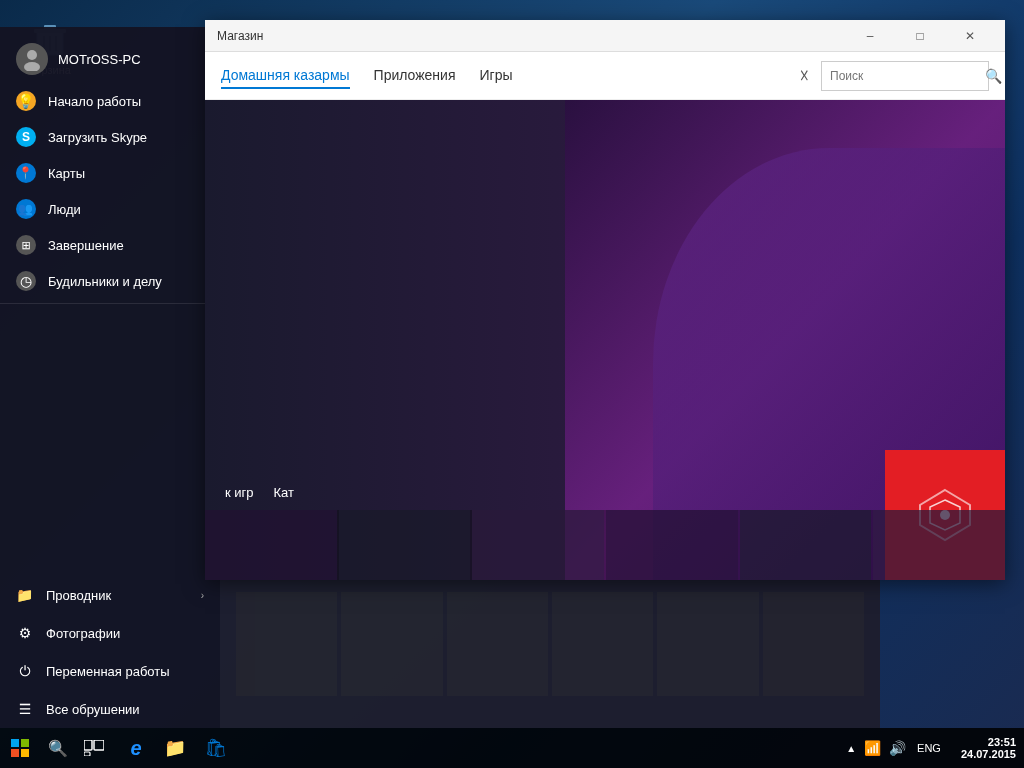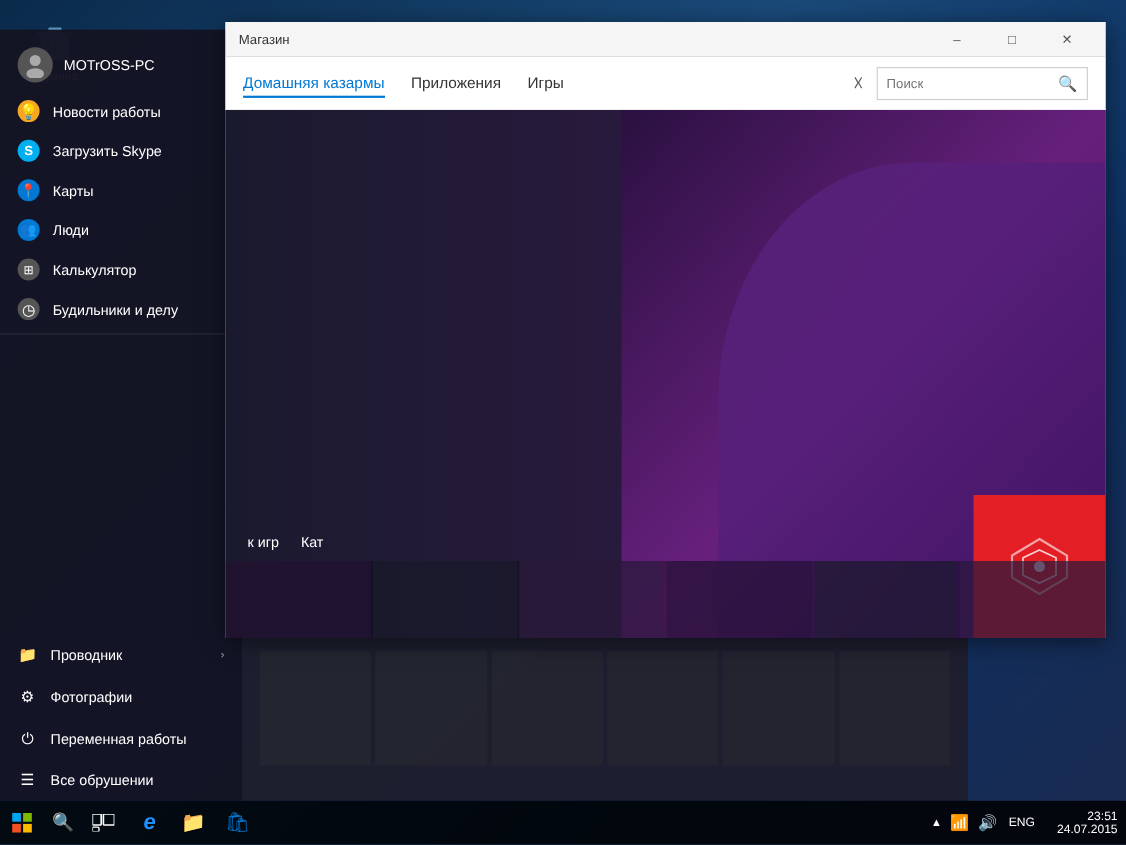--- a/index.html
+++ b/index.html
@@ -111,20 +111,21 @@
       padding: 2px;
     }
     .taskbar-clock {
       display: flex;
       flex-direction: column;
       align-items: flex-end;
       color: white;
       font-size: 11px;
       padding: 2px 8px;
       cursor: pointer;
+      font-weight: bold;
     }
 
     
     .start-menu {
       position: absolute;
       bottom: 40px;
       left: 0;
       width: 220px;
       height: 701px;
       background: #1a1a2e;
@@ -308,21 +309,21 @@
       display: flex;
       align-items: center;
     }
     .nav-user-icon {
       margin-right: 12px;
       cursor: pointer;
       color: #555;
       font-size: 18px;
     }
     .search-box {
-      width: 192px;
+      width: 168px;
       height: 30px;
       border: 1px solid #ccc;
       display: flex;
       align-items: center;
       padding: 0 8px;
     }
     .search-input {
       border: none;
       outline: none;
       font-size: 12px;
@@ -451,37 +452,37 @@
           <circle cx="12" cy="8" r="5" fill="#aaa"></circle>
           <ellipse cx="12" cy="20" rx="8" ry="5" fill="#aaa"></ellipse>
         </svg>
       </div>
       <span class="user-name">MOTrOSS-PC</span>
     </div>
 
 
     <div class="start-item">
       <div class="start-item-icon" style="background:#f5a623;color:white;font-size:14px;">💡</div>
-      <span>Новости работы</span>
+      <span>Начало работы</span>
     </div>
     <div class="start-item">
       <div class="start-item-icon" style="background:#00aff0;color:white;font-size:12px;font-weight:bold;">S</div>
       <span>Загрузить Skype</span>
     </div>
     <div class="start-item">
       <div class="start-item-icon" style="background:#0078d4;color:white;font-size:12px;">📍</div>
       <span>Карты</span>
     </div>
     <div class="start-item">
       <div class="start-item-icon" style="background:#0078d4;color:white;font-size:12px;">👥</div>
       <span>Люди</span>
     </div>
     <div class="start-item">
       <div class="start-item-icon" style="background:#555;color:white;font-size:11px;">⊞</div>
-      <span>Калькулятор</span>
+      <span>Завершение</span>
     </div>
     <div class="start-item">
       <div class="start-item-icon" style="background:#555;color:white;font-size:14px;">◷</div>
       <span>Будильники и делу</span>
     </div>
 
     <div class="start-divider"></div>
 
     <div class="start-bottom-items">
       <div class="start-bottom-item has-arrow">

